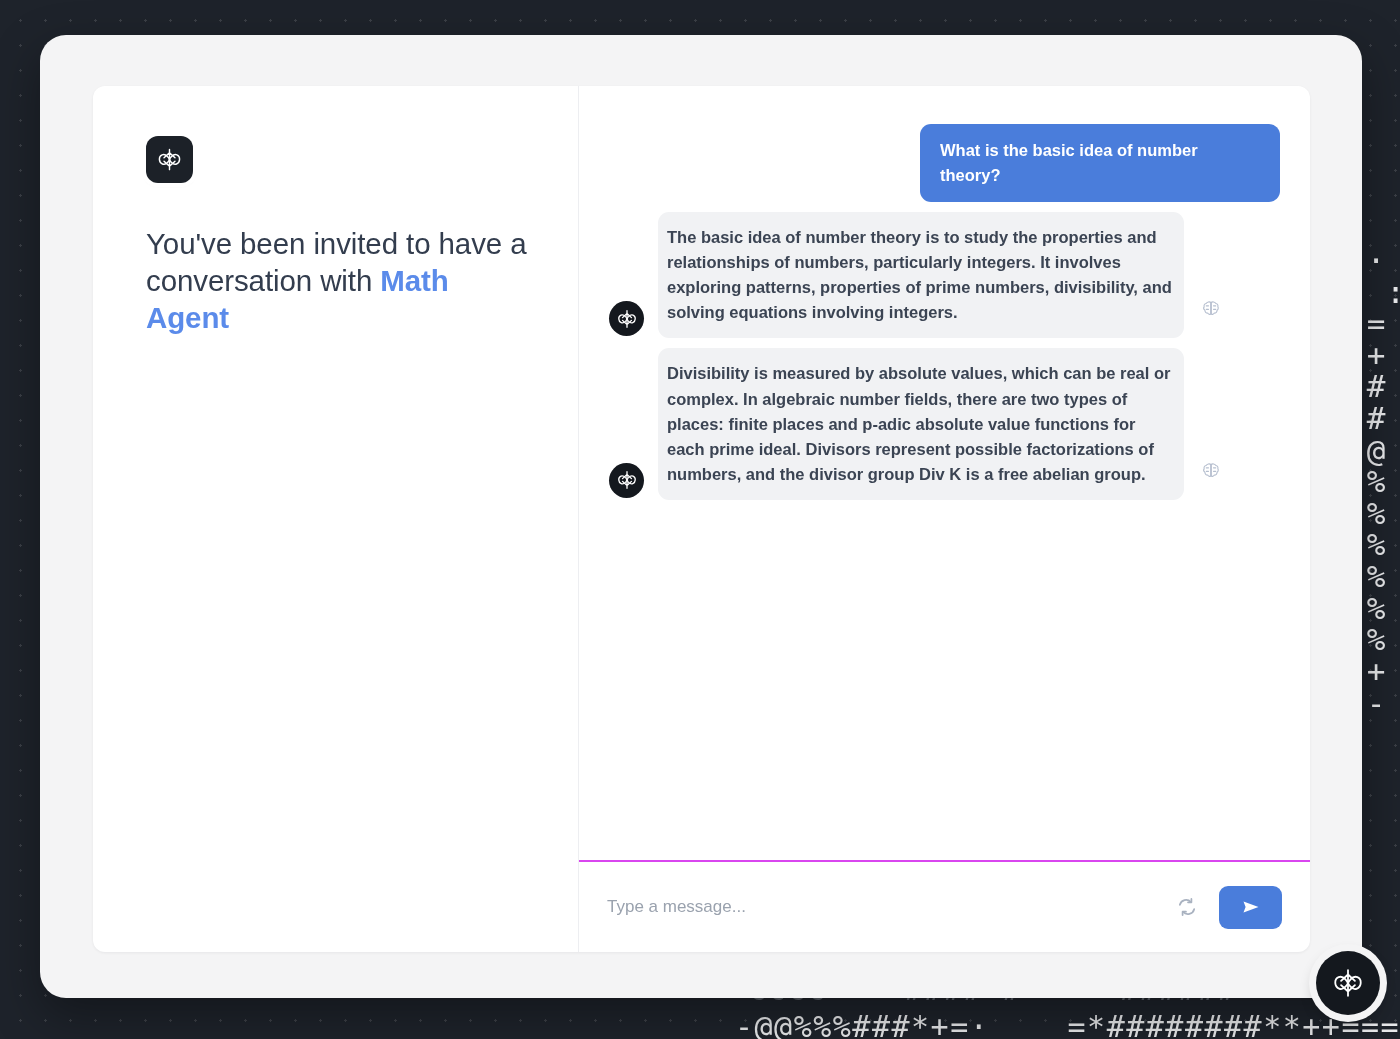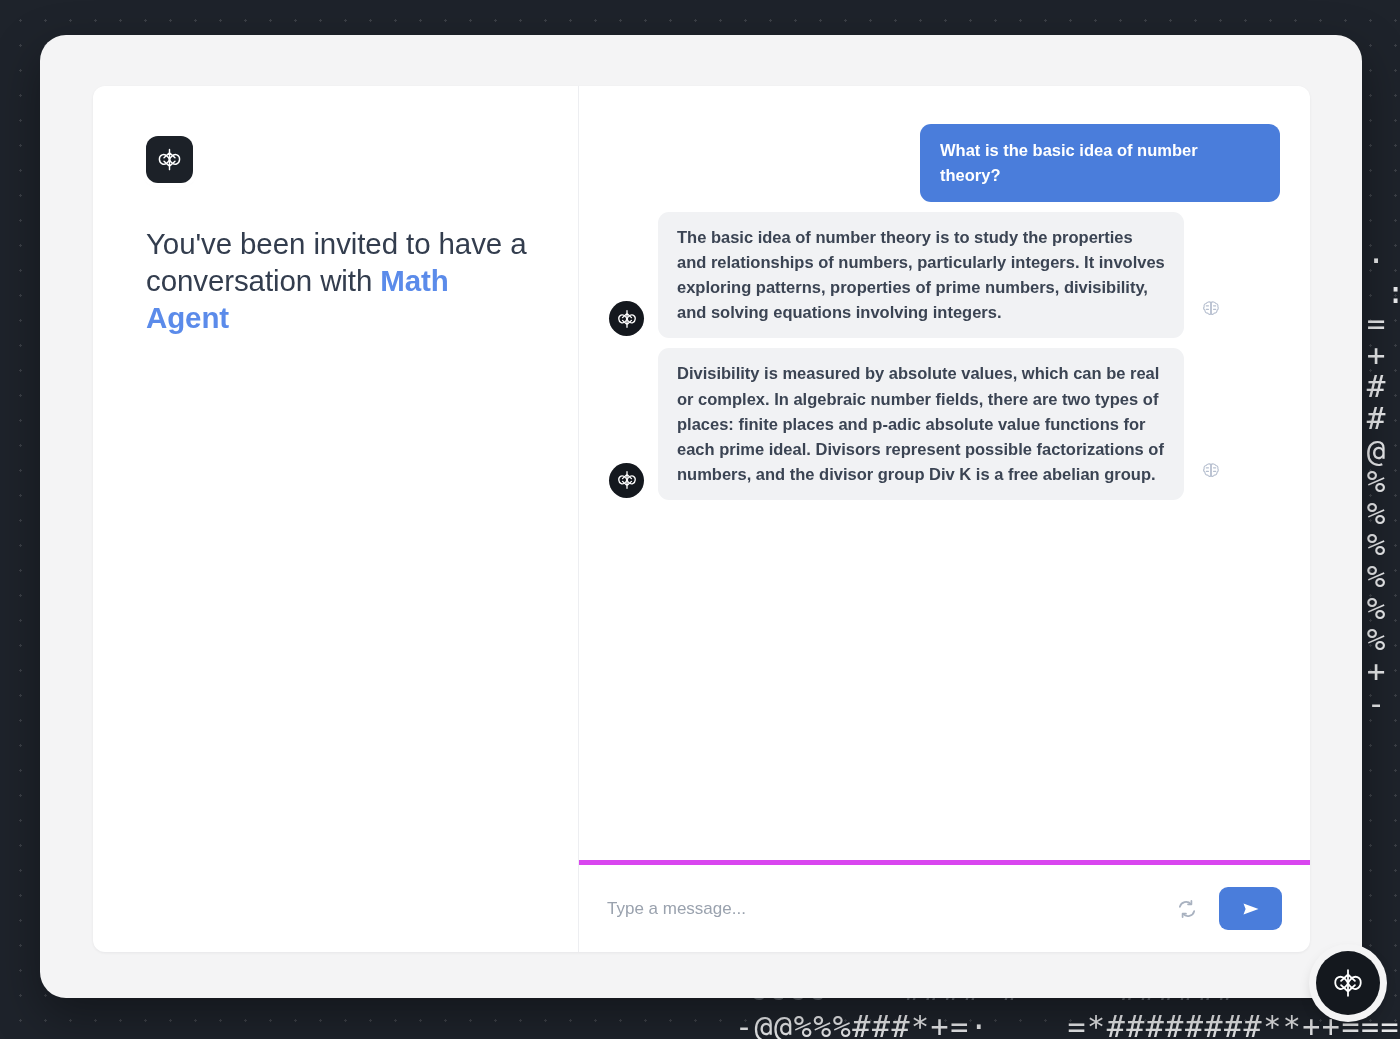--- a/index.html
+++ b/index.html
@@ -157,21 +157,21 @@
     display: flex;
     align-items: center;
     justify-content: center;
     margin-bottom: 2px;
   }
 
   .bubble {
     border-radius: 11px;
     font-size: 16.5px;
     line-height: 1.52;
-    padding: 13px 19px;
+    padding: 13px 9px;
   }
 
   .bubble.user {
     background: #4a7ddb;
     color: #ffffff;
     max-width: 360px;
     padding: 14px 20px;
   }
 
   .bubble.agent {
@@ -186,21 +186,21 @@
     flex: 0 0 26px;
     display: flex;
     align-items: center;
     justify-content: center;
     margin-bottom: 16px;
     cursor: pointer;
   }
 
   
   #composer {
-    border-top: 5px solid #d946ef;
+    border-top: 2px solid #d946ef;
     height: 92px;
     display: flex;
     align-items: center;
     padding: 0 28px 0 28px;
     gap: 16px;
   }
 
   #message-input {
     flex: 1;
     border: none;

